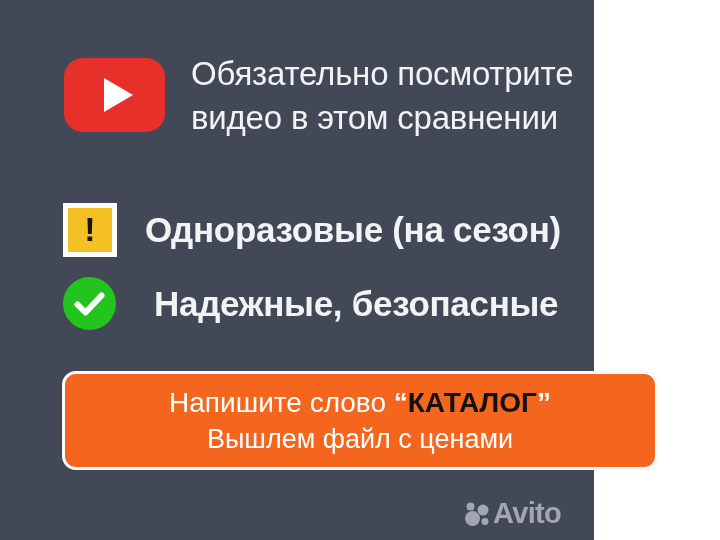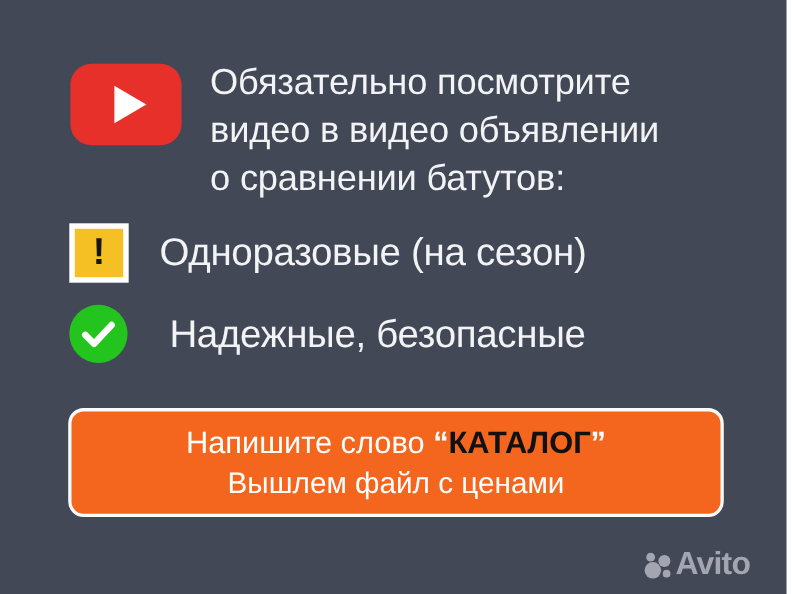--- a/index.html
+++ b/index.html
@@ -7,21 +7,21 @@
     padding: 0;
   }
   body {
     width: 720px;
     height: 540px;
     overflow: hidden;
     font-family: "Liberation Sans", sans-serif;
   }
   #ad-card {
     position: relative;
-    width: 715px;
+    width: 594px;
     height: 540px;
     background: #434857;
     box-sizing: border-box;
   }
 
   
   #header-block {
     position: absolute;
     left: 64px;
     top: 52px;
@@ -70,21 +70,21 @@
     width: 640px;
   }
   #bullet-row-0 { top: 203px; }
   #bullet-row-1 { top: 277px; gap: 10px; }
 
   .bullet-label {
     margin-left: 28px;
     color: #F2F3F5;
     font-size: 35px;
     line-height: 40px;
-    font-weight: 400;
+    font-weight: 700;
     letter-spacing: -0.3px;
     white-space: nowrap;
   }
 
   
   #warning-icon {
     position: relative;
     width: 54px;
     height: 54px;
     flex: 0 0 auto;
@@ -195,22 +195,21 @@
 <div id="ad-card">
 
   <div id="header-block">
 
     <div id="youtube-icon">
       <div class="play-triangle"></div>
     </div>
 
     <div id="headline">
       <span class="hl-line">Обязательно посмотрите</span>
-      <span class="hl-line">видео в видео объявлении</span>
-      <span class="hl-line">о сравнении батутов:</span>
+      <span class="hl-line">видео в этом сравнении</span>
     </div>
 
   </div>
 
   <div class="bullet-row" id="bullet-row-0">
     <div id="warning-icon">
       <div class="inner">
         <span class="bang">!</span>
       </div>
     </div>

